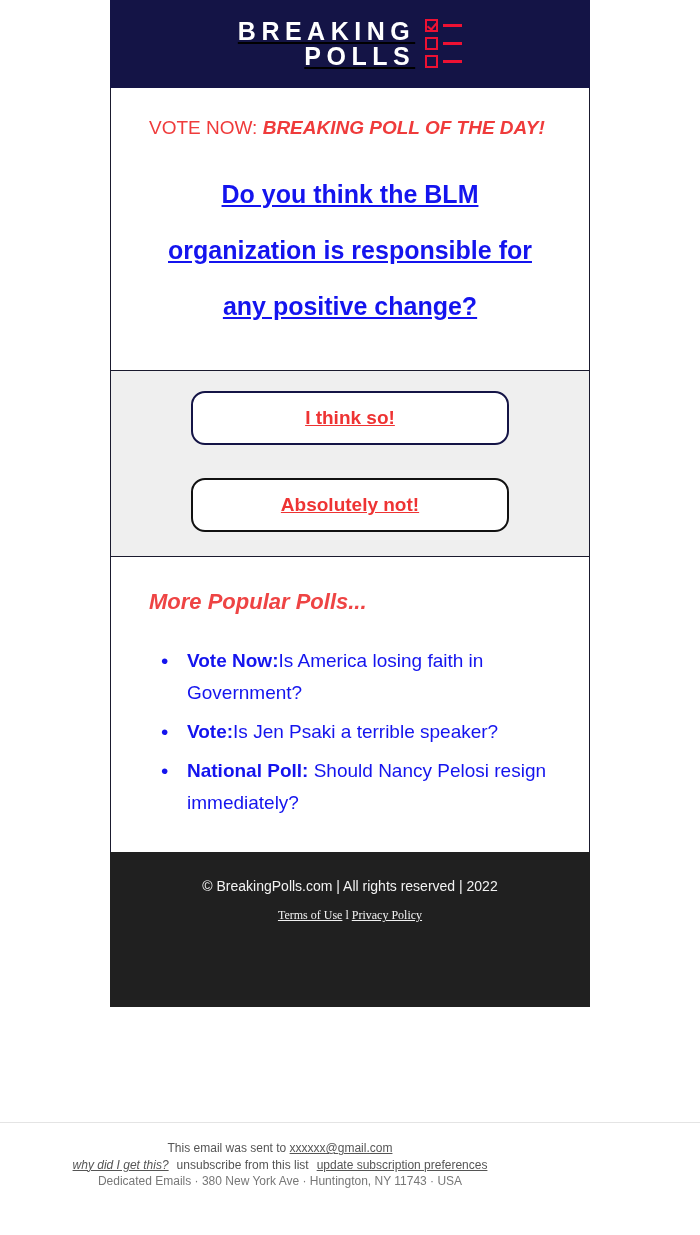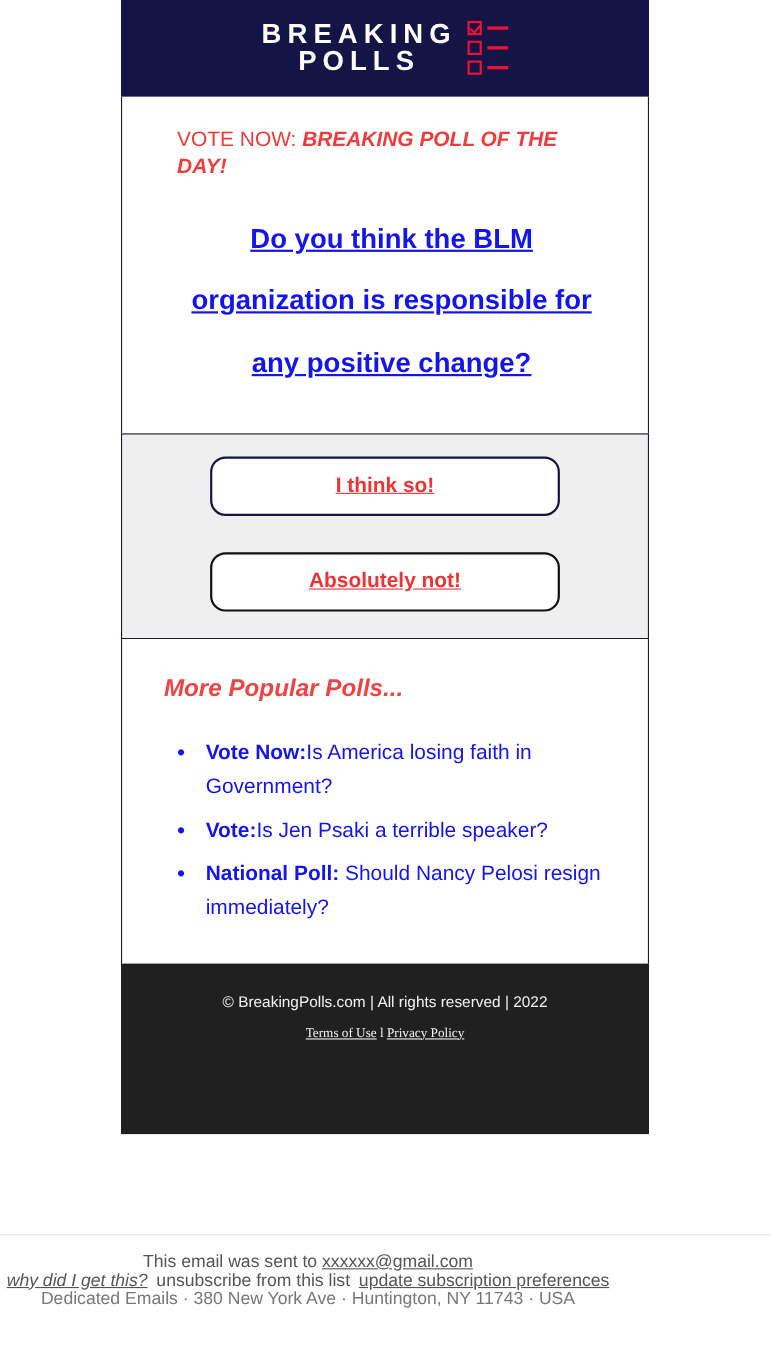--- a/index.html
+++ b/index.html
@@ -34,22 +34,23 @@
     box-sizing: border-box;
   }
   .logo {
     display: flex;
     align-items: center;
     gap: 10px;
   }
   .logo-words {
     display: flex;
     flex-direction: column;
-    align-items: center;
+    align-items: flex-end;
     line-height: 1.02;
+    text-decoration: underline;
   }
   .logo-word {
     color: #ffffff;
     font-weight: bold;
     font-size: 25px;
     letter-spacing: 5.5px;
     font-family: "Liberation Sans", sans-serif;
   }
   .logo-mark {
     display: flex;
@@ -87,21 +88,21 @@
   }
 
   
   .sect {
     background: #ffffff;
     border-left: 1px solid #1a1a2e;
     border-right: 1px solid #1a1a2e;
     box-sizing: border-box;
   }
   .sect-question {
-    padding: 28px 38px 14px 50px;
+    padding: 28px 38px 14px 38px;
   }
   .kicker {
     color: #ef3b3b;
     font-size: 19px;
     line-height: 1.24;
     margin: 0 0 26px 0;
     font-family: "Liberation Sans", sans-serif;
   }
   .kicker .kicker-em {
     font-weight: bold;
@@ -222,21 +223,21 @@
     background: #e4e4e4;
   }
   .unsub {
     position: absolute;
     left: 0;
     top: 1140px;
     width: 560px;
     text-align: center;
     color: #555555;
     font-family: "Liberation Sans", sans-serif;
-    font-size: 16px;
+    font-size: 12px;
     line-height: 16.5px;
   }
   .unsub a {
     color: #555555;
     text-decoration: underline;
   }
   .unsub .plain-link {
     text-decoration: none;
   }
   .unsub .why {

